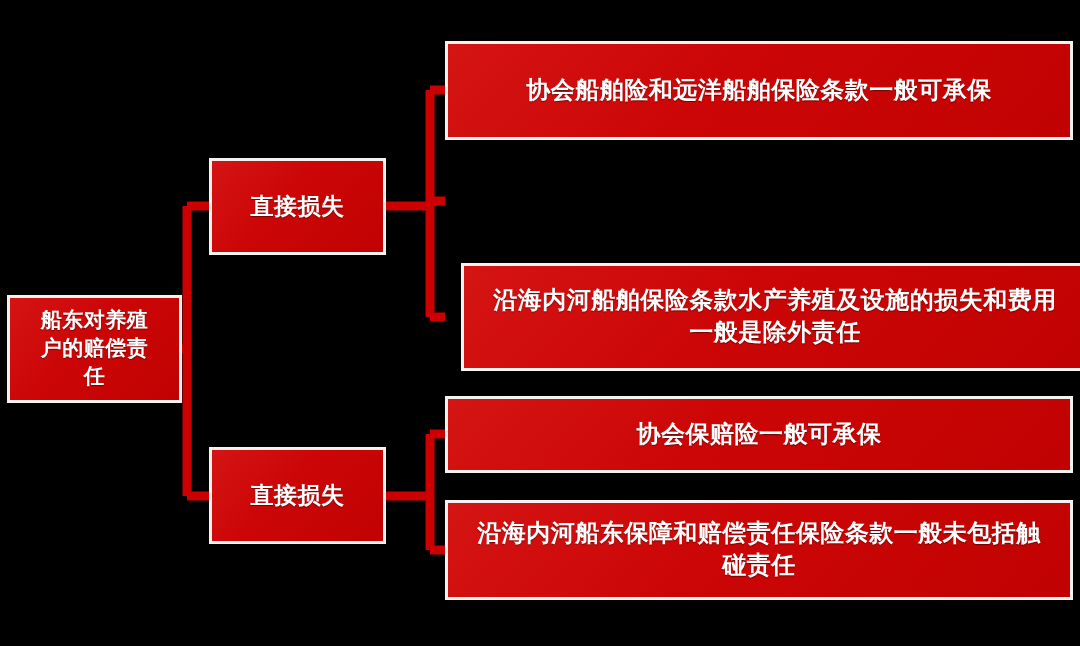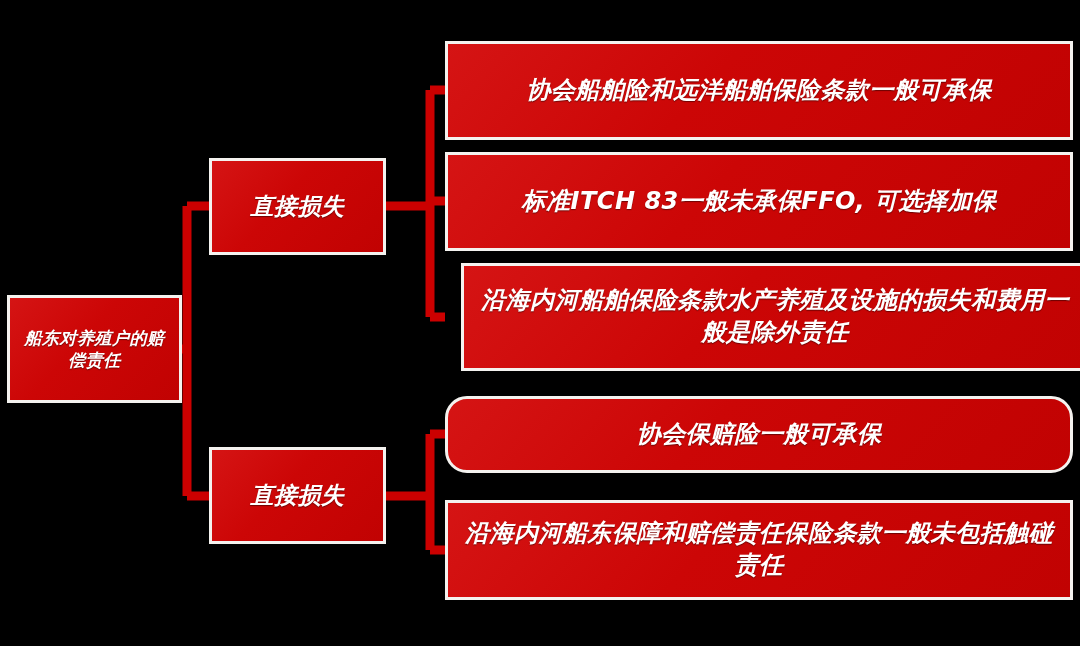--- a/index.html
+++ b/index.html
@@ -37,34 +37,33 @@
     text-align: center;
     color: #ffffff;
     font-weight: bold;
     letter-spacing: 0.5px;
     text-shadow: 0 1px 1px rgba(0,0,0,0.45);
     z-index: 2;
   }
   .node .label {
     display: block;
     width: 100%;
-    padding: 0 10px;
+    padding: 0 27px;
     box-sizing: border-box;
     line-height: 1.32;
-    font-style: italic;
   }
-  .node.root      { left: 7px;   top: 295px; width: 175px; height: 108px; font-size: 17px; }
+  .node.root      { left: 7px;   top: 295px; width: 175px; height: 108px; font-size: 21px; }
   .node.branch    { left: 209px; width: 177px; height: 97px;  font-size: 23px; }
   .node.branch-a  { top: 158px; justify-content: center; }
   .node.branch-b  { top: 447px; }
   .node.leaf      { left: 445px; width: 628px; font-size: 24px; }
   .node.leaf-1    { top: 41px;  height: 99px; }
   .node.leaf-2    { top: 152px; height: 99px; }
   .node.leaf-3    { top: 263px; height: 108px; margin-left: 16px; }
-  .node.leaf-4    { top: 396px; height: 77px; border-radius: 22px; }
+  .node.leaf-4    { top: 396px; height: 77px; }
   .node.leaf-5    { top: 500px; height: 100px; }
 </style>
 </head>
 <body>
 
 <div id="canvas">
 
   <svg id="wires" viewBox="0 0 1080 646" xmlns="http://www.w3.org/2000/svg">
     <g stroke="#cc0000" stroke-width="9" fill="none" stroke-linecap="butt">
 
@@ -102,23 +101,20 @@
   </div>
 
   <div class="node branch branch-b">
     <span class="label">直接损失</span>
   </div>
 
   <div class="node leaf leaf-1">
     <span class="label">协会船舶险和远洋船舶保险条款一般可承保</span>
   </div>
 
-  <div class="node leaf leaf-2">
-    <span class="label">标准ITCH 83一般未承保FFO, 可选择加保</span>
-  </div>
 
   <div class="node leaf leaf-3">
     <span class="label">沿海内河船舶保险条款水产养殖及设施的损失和费用一般是除外责任</span>
   </div>
 
   <div class="node leaf leaf-4">
     <span class="label">协会保赔险一般可承保</span>
   </div>
 
   <div class="node leaf leaf-5">

